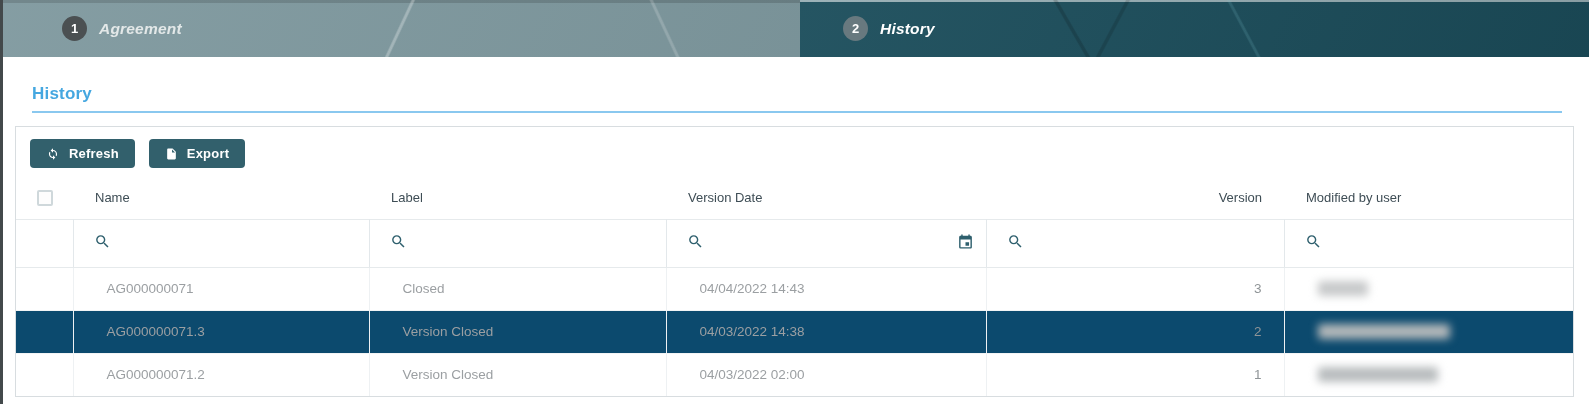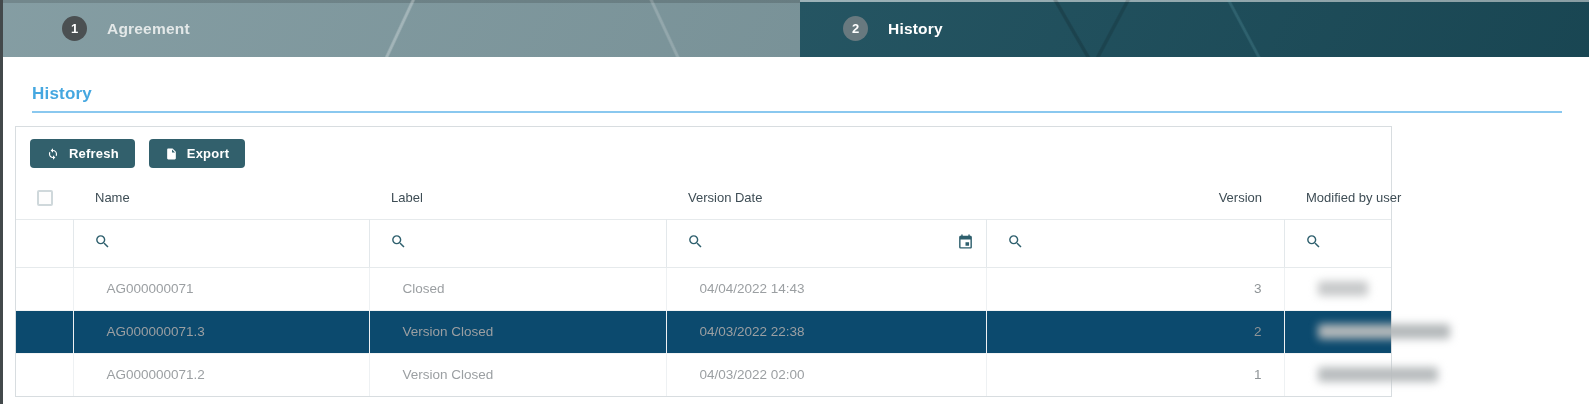--- a/index.html
+++ b/index.html
@@ -37,34 +37,34 @@
       linear-gradient(115deg, rgba(255,255,255,0.04) 0%, rgba(0,0,0,0.10) 100%);
     pointer-events:none;
   }
   .step-circle {
     width:25px; height:25px; border-radius:50%; flex:0 0 25px;
     display:flex; align-items:center; justify-content:center;
     color:#ffffff; font-size:13px; font-weight:bold; z-index:2;
   }
   .tab-agreement .step-circle { background:#4b5052; }
   .tab-history  .step-circle { background:#68797f; }
-  .tab-label { margin-left:20px; font-size:15.5px; font-weight:600; letter-spacing:.2px; z-index:2; }
+  .tab-label { margin-left:12px; font-size:15.5px; font-weight:600; letter-spacing:.2px; z-index:2;font-style:italic; }
   .tab-agreement .tab-label { color:#e3e8e8; }
   .tab-history  .tab-label { color:#ffffff; font-weight:bold; }
 
   
   .content { padding-top:27px; }
   .section-heading {
     margin-left:32px; width:1530px;
     border-bottom:2px solid #8ac8ef; padding-bottom:7px;
   }
   .section-title { color:#45a7e0; font-size:17px; font-weight:bold; letter-spacing:.2px; }
 
   .panel {
-    margin:13px 0 0 15px; width:1377px; height:271px;
+    margin:13px 0 0 15px; width:1559px; height:271px;
     border:1px solid #d8dde0; background:#ffffff;
   }
 
   
   .toolbar { padding:12px 14px 9px 14px; display:flex; gap:14px; }
   .btn {
     display:inline-flex; align-items:center; gap:9px; height:29px;
     padding:0 16px; background:#32606c; color:#ffffff;
     border:none; border-radius:4px; font-family:"Liberation Sans",sans-serif;
     font-size:13px; font-weight:bold; letter-spacing:.2px; cursor:pointer;
@@ -243,21 +243,21 @@
           <td>04/04/2022 14:43</td>
           <td class="td-version">3</td>
           <td>
             <div class="blur-blob blur-sm"></div>
           </td>
         </tr>
         <tr class="data-row alt">
           <td></td>
           <td>AG000000071.3</td>
           <td>Version Closed</td>
-          <td>04/03/2022 22:38</td>
+          <td>04/03/2022 14:38</td>
           <td class="td-version">2</td>
           <td>
             <div class="blur-blob blur-lg"></div>
           </td>
         </tr>
         <tr class="data-row">
           <td></td>
           <td>AG000000071.2</td>
           <td>Version Closed</td>
           <td>04/03/2022 02:00</td>

